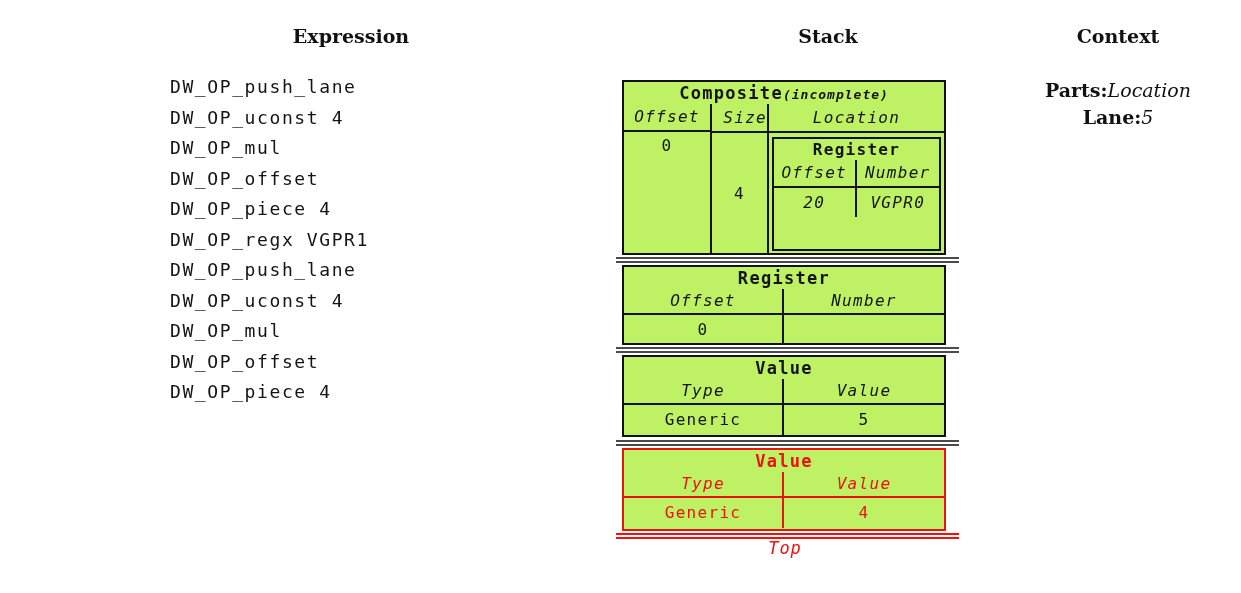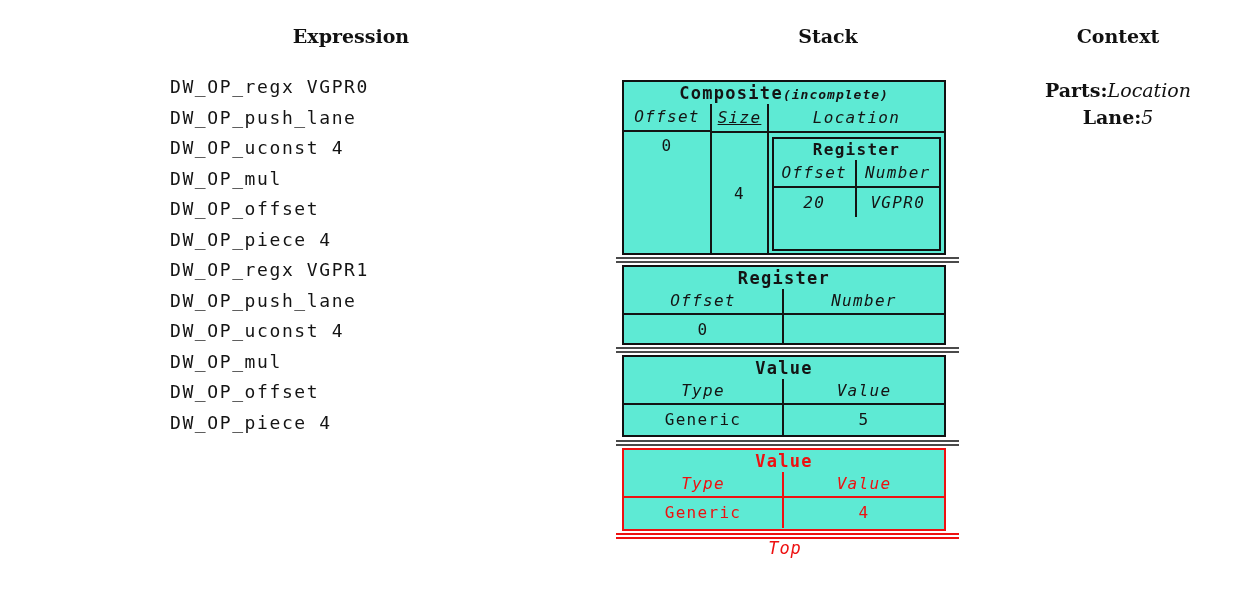--- a/index.html
+++ b/index.html
@@ -28,21 +28,21 @@
   }
   .pc-line { display:inline-block; width:40px; height:2.5px; background:var(--red); margin-left:2px; }
   .pc-head {
     display:inline-block; width:0; height:0;
     border-left:15px solid var(--red);
     border-top:6.5px solid transparent; border-bottom:6.5px solid transparent;
   }
   
   .entry {
     position:absolute; left:622px; width:324px; box-sizing:border-box;
-    border:2px solid #111; background:#5eead4;
+    border:2px solid #111; background:#bef264;
     font-family:"DejaVu Sans Mono","Liberation Mono",monospace;
     font-size:16px; letter-spacing:1.3px; color:#141414;
   }
   .entry.red { border-color:var(--red); color:var(--red); }
   .t-title { text-align:center; font-weight:bold; font-size:17px; height:22px; line-height:22px; white-space:nowrap; }
   .inc { font-style:italic; font-weight:bold; font-size:13px; letter-spacing:1px; }
   .t-grid { display:grid; grid-template-columns:1fr 1fr; }
   .t-head {
     font-style:italic; text-align:center; height:26px; line-height:24px;
     border-bottom:2px solid currentColor; box-sizing:border-box;
@@ -50,21 +50,21 @@
   .t-cell-left { border-right:2px solid currentColor; }
   .t-val { text-align:center; height:30px; line-height:30px; }
   
   .comp-body { display:flex; height:calc(100% - 22px); }
   .comp-left { width:88px; border-right:2px solid currentColor; display:flex; flex-direction:column; box-sizing:border-box; }
   .comp-left-head { height:28px; line-height:26px; text-align:center; font-style:italic; border-bottom:2px solid currentColor; box-sizing:border-box; }
   .comp-left-val { height:28px; line-height:28px; text-align:center; }
   .comp-right { flex:1; display:flex; flex-direction:column; }
   .comp-parts-head { height:28px; line-height:26px; text-align:center; font-style:italic; }
   .comp-sub-head { display:flex; height:29px; border-bottom:2px solid currentColor; box-sizing:border-box; }
-  .comp-size-head { width:57px; border-right:2px solid currentColor; box-sizing:border-box; text-align:center; font-style:italic; line-height:27px;text-decoration:underline; }
+  .comp-size-head { width:57px; border-right:2px solid currentColor; box-sizing:border-box; text-align:right; font-style:italic; line-height:27px; }
   .comp-loc-head { flex:1; text-align:center; font-style:italic; line-height:27px; }
   .comp-sub-body { flex:1; display:flex; }
   .comp-size-val { width:57px; border-right:2px solid currentColor; box-sizing:border-box; display:flex; align-items:center; justify-content:center; }
   .comp-loc-val { flex:1; padding:4px 3px 2px 3px; box-sizing:border-box; }
   .nested { border:2px solid #111; height:100%; box-sizing:border-box; }
   .nested .t-title { font-size:16px; height:21px; line-height:22px; }
   .nested .t-head { height:28px; line-height:26px; }
   .nested .t-val { height:29px; line-height:29px;font-style:italic; }
   
   .shelf {
@@ -90,21 +90,20 @@
 </head>
 <body>
 
 <div id="root">
 
   <div class="col-title" style="left:351px">Expression</div>
   <div class="col-title" style="left:828px">Stack</div>
   <div class="col-title" style="left:1118px">Context</div>
 
   <div class="expr-list">
-    <div class="expr-row">DW_OP_regx VGPR0</div>
     <div class="expr-row">DW_OP_push_lane</div>
     <div class="expr-row">DW_OP_uconst 4</div>
     <div class="expr-row">DW_OP_mul</div>
     <div class="expr-row">DW_OP_offset</div>
     <div class="expr-row">DW_OP_piece 4</div>
     <div class="expr-row">DW_OP_regx VGPR1</div>
     <div class="expr-row">DW_OP_push_lane</div>
     <div class="expr-row">DW_OP_uconst 4</div>
     <div class="expr-row">DW_OP_mul</div>
     <div class="expr-row">DW_OP_offset</div>

